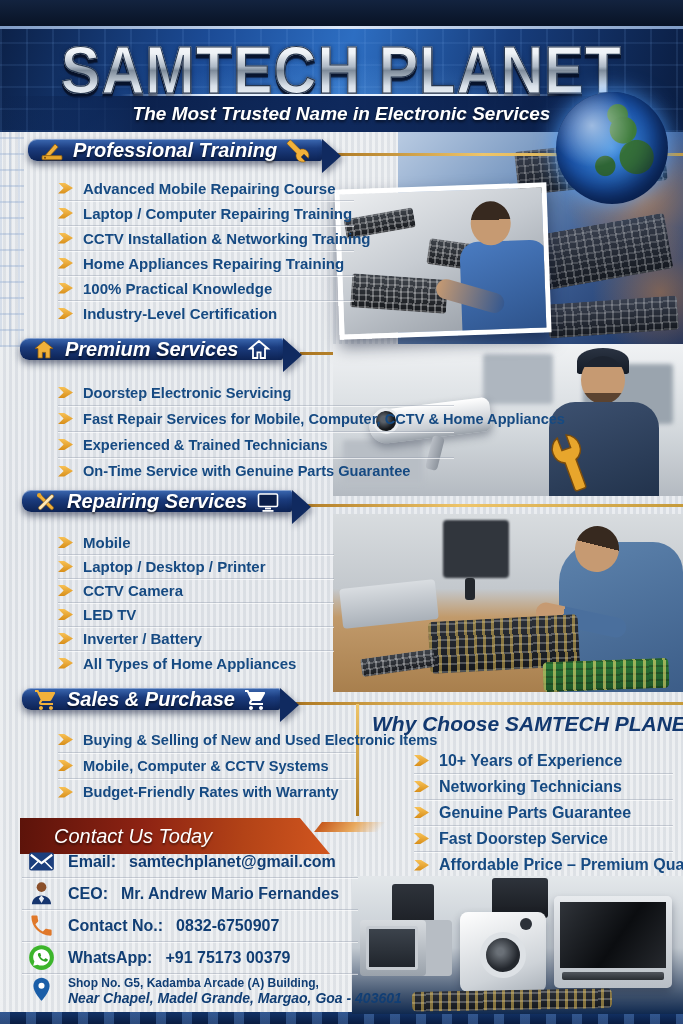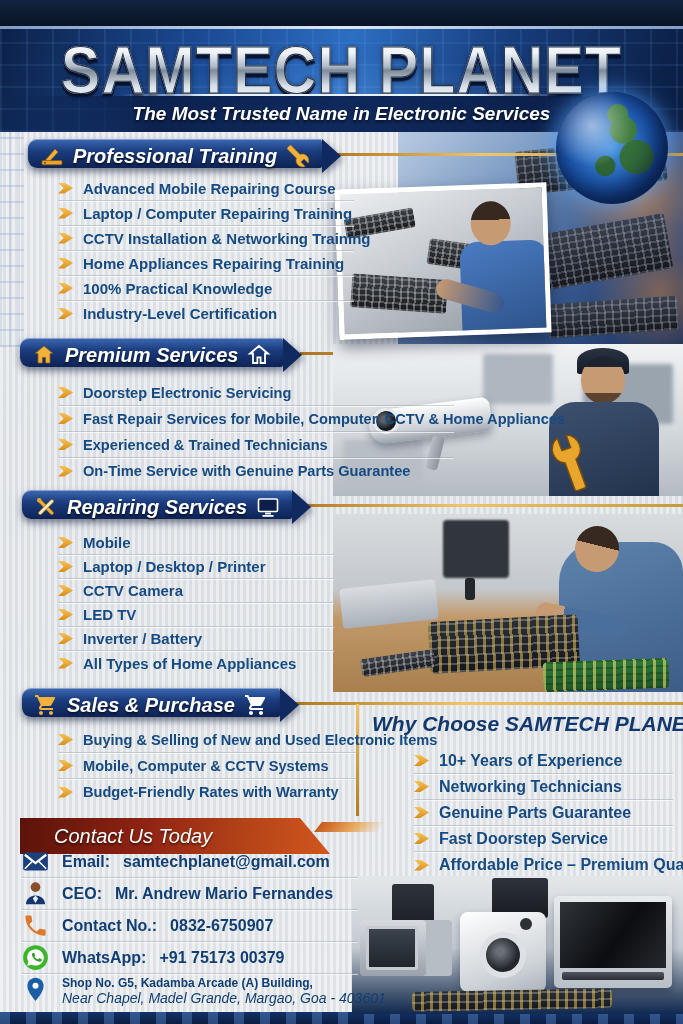--- a/index.html
+++ b/index.html
@@ -41,21 +41,21 @@
       radial-gradient(circle at 55% 20%, #41803f 0 9%, transparent 10%),
       radial-gradient(circle at 50% 50%, #3f8fe0 0%, #1c56ac 55%, #0a2a66 95%);
     box-shadow:0 0 22px rgba(80,160,255,.85), inset -10px -12px 24px rgba(3,12,40,.7); z-index:6; }
   
   .circuit-left { position:absolute; left:0; top:132px; width:24px; height:215px; opacity:.45;
     background:repeating-linear-gradient(0deg, rgba(90,130,190,.5) 0 2px, transparent 2px 16px),
                repeating-linear-gradient(90deg, rgba(90,130,190,.35) 0 2px, transparent 2px 9px); }
   .bottom-strip { position:absolute; left:0; top:1012px; width:683px; height:12px;
     background:repeating-linear-gradient(90deg, rgba(110,160,230,.35) 0 10px, transparent 10px 26px), linear-gradient(180deg,#123266,#0a1d42); }
   
-  .banner { position:absolute; height:29px; display:flex; align-items:flex-end; gap:9px; padding:0 12px;
+  .banner { position:absolute; height:22px; display:flex; align-items:flex-start; gap:9px; padding:0 12px;
     background:linear-gradient(180deg,#3c69b2 0%, #1b3c7e 42%, #0d2354 100%);
     border-radius:9px 2px 2px 9px; z-index:4;
     box-shadow:0 4px 7px rgba(8,18,48,.5), inset 0 1px 0 rgba(255,255,255,.4); }
   .banner::after { content:""; position:absolute; left:100%; top:0; width:0; height:0;
     border-top:17px solid transparent; border-bottom:17px solid transparent; border-left:19px solid #102a60;
     filter:drop-shadow(2px 3px 3px rgba(8,18,48,.4)); }
   .banner-title { color:#fff; font-style:italic; font-weight:800; font-size:20px; white-space:nowrap; text-shadow:0 2px 2px rgba(0,0,0,.55); }
   .goldline { position:absolute; height:3px; z-index:1;
     background:linear-gradient(90deg,#a9731d,#ecc express 60%,#c59a3a); 
     background:linear-gradient(90deg,#a9731d,#eec56a 45%,#c59a3a); }
@@ -77,29 +77,29 @@
   .why-vline { position:absolute; left:356px; top:704px; width:3px; height:112px; background:linear-gradient(180deg,#eec56a,#b07c20); z-index:4; }
   
   .contact-banner { position:absolute; left:20px; top:818px; width:310px; height:36px; display:flex; align-items:center; padding-left:34px; z-index:5;
     background:linear-gradient(95deg,#5c130a 0%, #8e2313 40%, #b34317 72%, #d2561f 100%);
     clip-path:polygon(0 0, calc(100% - 30px) 0, 100% 100%, 0 100%);
     box-shadow:0 3px 6px rgba(60,10,5,.4); }
   .contact-title { color:#fff; font-style:italic; font-weight:400; font-size:20px; text-shadow:0 2px 2px rgba(0,0,0,.5); }
   .contact-swoosh { position:absolute; left:318px; top:822px; width:64px; height:10px; transform:skewX(-38deg); z-index:4;
     background:linear-gradient(90deg,#c75a1d,#e8a95e 55%, rgba(232,169,94,0)); }
   .crows { position:absolute; left:22px; top:846px; width:336px; z-index:5; }
-  .crow { display:flex; align-items:center; gap:13px; height:32px; padding-left:0; border-bottom:1px solid rgba(150,160,175,.45); box-shadow:0 1px 0 rgba(255,255,255,.6); }
+  .crow { display:flex; align-items:center; gap:13px; height:32px; padding-left:6px; border-bottom:1px solid rgba(150,160,175,.45); box-shadow:0 1px 0 rgba(255,255,255,.6); }
   .crow .cicon { width:27px; height:27px; flex:none; }
   .crow-text { color:#113e74; font-weight:700; font-size:16px; white-space:nowrap; }
   .crow-val { color:#113e74; font-weight:700; font-size:16px; white-space:nowrap; }
   .crow.ph .crow-val, .crow.wa .crow-val { font-weight:800; }
   .crow.addr { height:44px; border-bottom:none; box-shadow:none; align-items:flex-start; padding-top:2px; }
   .addr-lines { display:flex; flex-direction:column; }
   .addr1 { color:#113e74; font-weight:700; font-size:12px; white-space:nowrap; }
-  .addr2 { color:#113e74; font-weight:400; font-style:italic; font-size:14px; white-space:nowrap; }
+  .addr2 { color:#113e74; font-weight:700; font-style:italic; font-size:14px; white-space:nowrap; }
   
   .scene { position:absolute; overflow:hidden; }
   .collage { left:398px; top:132px; width:285px; height:214px; z-index:1;
     background:
       radial-gradient(circle at 85% 30%, rgba(255,150,50,.55), transparent 26%),
       radial-gradient(circle at 92% 75%, rgba(255,150,50,.4), transparent 22%),
       linear-gradient(135deg,#b9cbe2 0%, #7b9ac2 32%, #3b5c92 60%, #182f5c 100%); }
   .slab { position:absolute; border-radius:4px; background:linear-gradient(180deg,#2b3140,#14181f);
     background-image:repeating-linear-gradient(90deg, rgba(255,255,255,.22) 0 2px, transparent 2px 8px), repeating-linear-gradient(0deg, rgba(255,255,255,.16) 0 2px, transparent 2px 7px), linear-gradient(180deg,#3a4150,#14181f); }
   .photo-frame { left:337px; top:186px; width:212px; height:150px; border:5px solid #fff; z-index:3; transform:rotate(-2deg);

